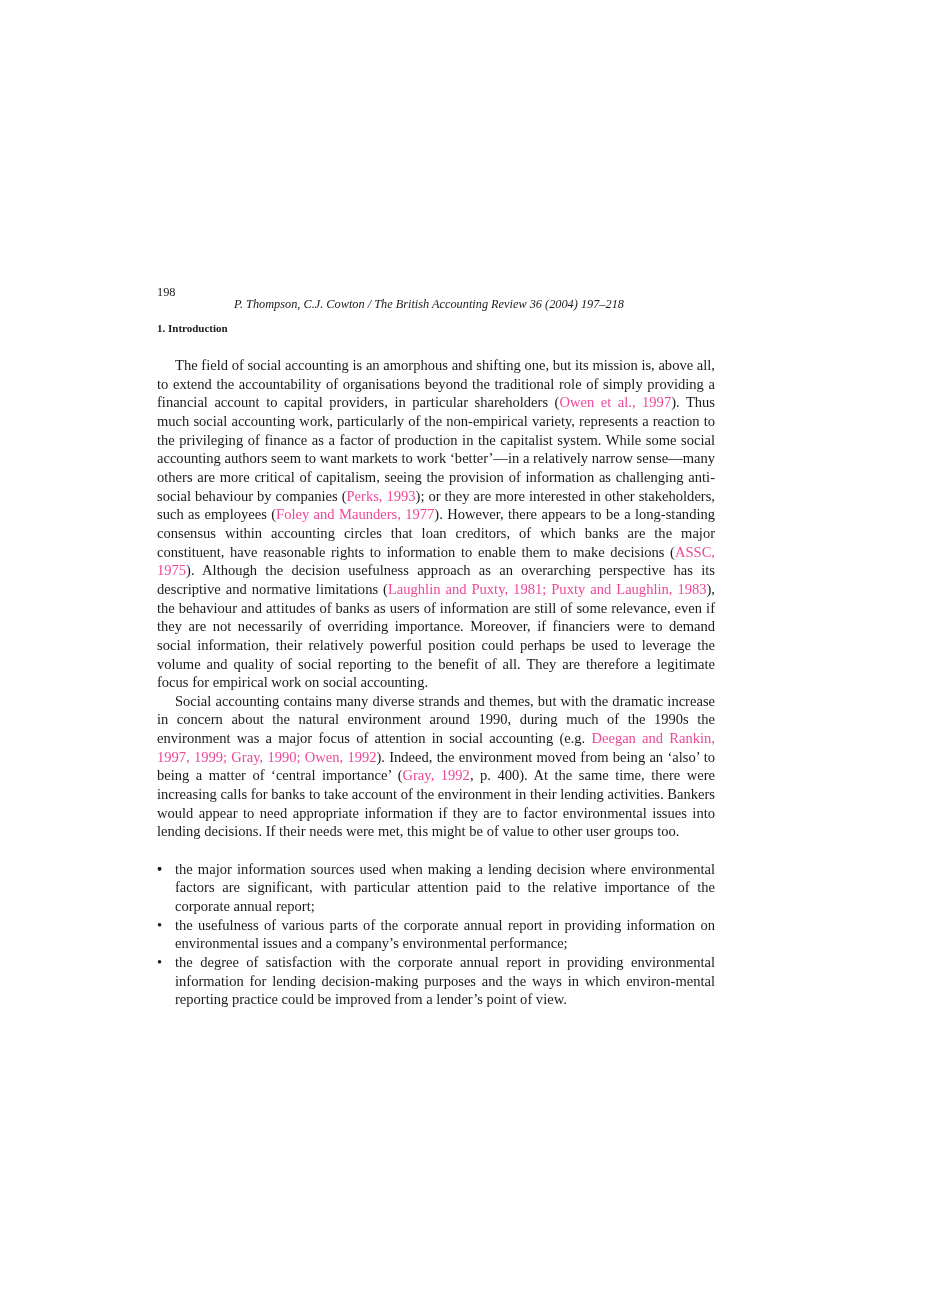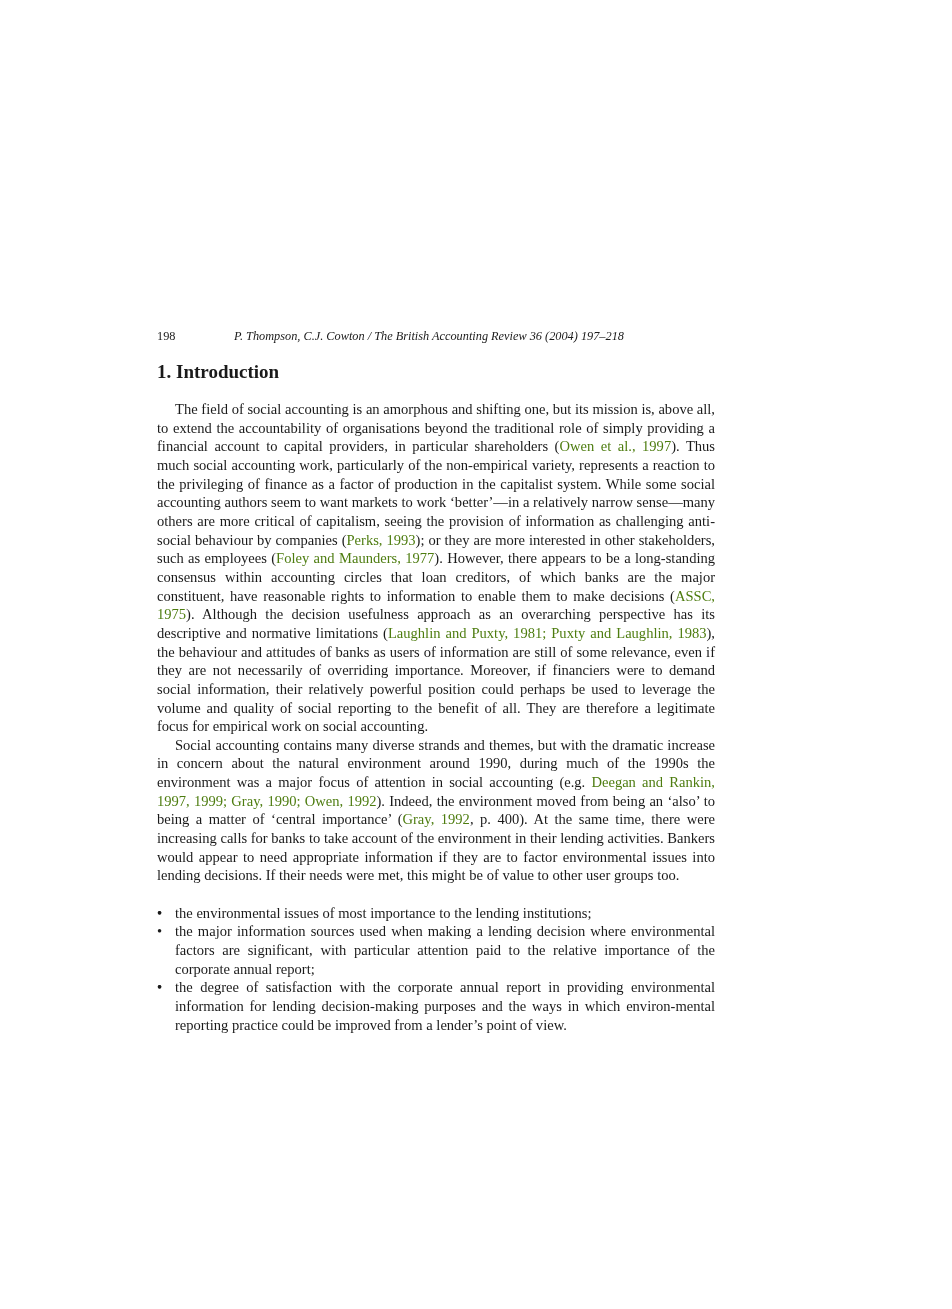--- a/index.html
+++ b/index.html
@@ -1,24 +1,24 @@
 <!DOCTYPE html>
 <html><head>
 <meta charset="utf-8">
 <style>
   html, body { margin:0; padding:0; background:#ffffff; }
   body { width:952px; height:1309px; position:relative; font-family:"Liberation Serif", serif; color:#1a1a1a; }
-  .page { position:absolute; left:157px; top:283px; width:558px;margin-top:44px; }
+  .page { position:absolute; left:157px; top:283px; width:558px; }
   .running-head { font-size:12.3px; height:18px; line-height:18px; position:relative; }
   .running-head .pno { position:absolute; left:0; top:0; }
-  .running-head .jref { position:absolute; left:77px; top:0; font-style:italic; }
-  h2 { font-size:19px; font-weight:bold; margin:0; position:absolute; top:36px; left:0; line-height:18px; }
+  .running-head .jref { position:absolute; left:77px; top:12px; font-style:italic; }
+  h2 { font-size:11px; font-weight:bold; margin:0; position:absolute; top:36px; left:0; line-height:18px; }
   .body { position:absolute; top:73px; left:0; width:558px; font-size:14.55px; line-height:18.65px; }
   p { margin:0; text-align:justify; text-indent:18px; hyphens:manual; }
-  a.cite { color:#4d7c0f; text-decoration:none; }
+  a.cite { color:#ec4899; text-decoration:none; }
   ul { list-style:none; margin:0; padding:0; margin-top:18.65px; }
   ul li { position:relative; padding-left:18px; text-align:justify; }
   ul li .bullet { position:absolute; left:0; top:0; }
 </style>
 </head>
 <body>
 
 <div class="page">
   <div class="running-head">
     <span class="pno">198</span>
@@ -30,19 +30,19 @@
   <div class="body">
     <p>
       <span>The field of social accounting is an amorphous and shifting one, but its mission is, above all, to extend the accountability of organisations beyond the traditional role of simply providing a financial account to capital providers, in particular shareholders (</span><a class="cite">Owen et al., 1997</a><span>). Thus much social accounting work, particularly of the non-empirical variety, represents a reaction to the privileging of finance as a factor of production in the capitalist system. While some social accounting authors seem to want markets to work ‘better’—in a relatively narrow sense—many others are more critical of capitalism, seeing the provision of information as challenging anti-social behaviour by companies (</span><a class="cite">Perks, 1993</a><span>); or they are more interested in other stakeholders, such as employees (</span><a class="cite">Foley and Maunders, 1977</a><span>). However, there appears to be a long-standing consensus within accounting circles that loan creditors, of which banks are the major constituent, have reasonable rights to information to enable them to make decisions (</span><a class="cite">ASSC, 1975</a><span>). Although the decision usefulness approach as an overarching perspective has its descriptive and normative limitations (</span><a class="cite">Laughlin and Puxty, 1981; Puxty and Laughlin, 1983</a><span>), the behaviour and attitudes of banks as users of information are still of some relevance, even if they are not necessarily of overriding importance. Moreover, if financiers were to demand social information, their relatively powerful position could perhaps be used to leverage the volume and quality of social reporting to the benefit of all. They are therefore a legitimate focus for empirical work on social accounting.</span>
     </p>
     <p>
       <span>Social accounting contains many diverse strands and themes, but with the dramatic increase in concern about the natural environment around 1990, during much of the 1990s the environment was a major focus of attention in social accounting (e.g. </span><a class="cite">Deegan and Rankin, 1997, 1999; Gray, 1990; Owen, 1992</a><span>). Indeed, the environment moved from being an ‘also’ to being a matter of ‘central importance’ (</span><a class="cite">Gray, 1992</a><span>, p. 400). At the same time, there were increasing calls for banks to take account of the environment in their lending activities. Bankers would appear to need appropriate information if they are to factor environmental issues into lending decisions. If their needs were met, this might be of value to other user groups too.</span>
     </p>
 
     <ul>
       <li><span class="bullet">•</span></li>
-      <li><span class="bullet">•</span><span>the environmental issues of most importance to the lending institutions;</span></li>
+      <li><span class="bullet">•</span></li>
       <li><span class="bullet">•</span><span>the major information sources used when making a lending decision where environmental factors are significant, with particular attention paid to the relative importance of the corporate annual report;</span></li>
-      <li><span class="bullet">•</span></li>
+      <li><span class="bullet">•</span><span>the usefulness of various parts of the corporate annual report in providing information on environmental issues and a company’s environmental performance;</span></li>
       <li><span class="bullet">•</span><span>the degree of satisfaction with the corporate annual report in providing environmental information for lending decision-making purposes and the ways in which environ-mental reporting practice could be improved from a lender’s point of view.</span></li>
     </ul>
   </div>
 </div>
 
 </body></html>

